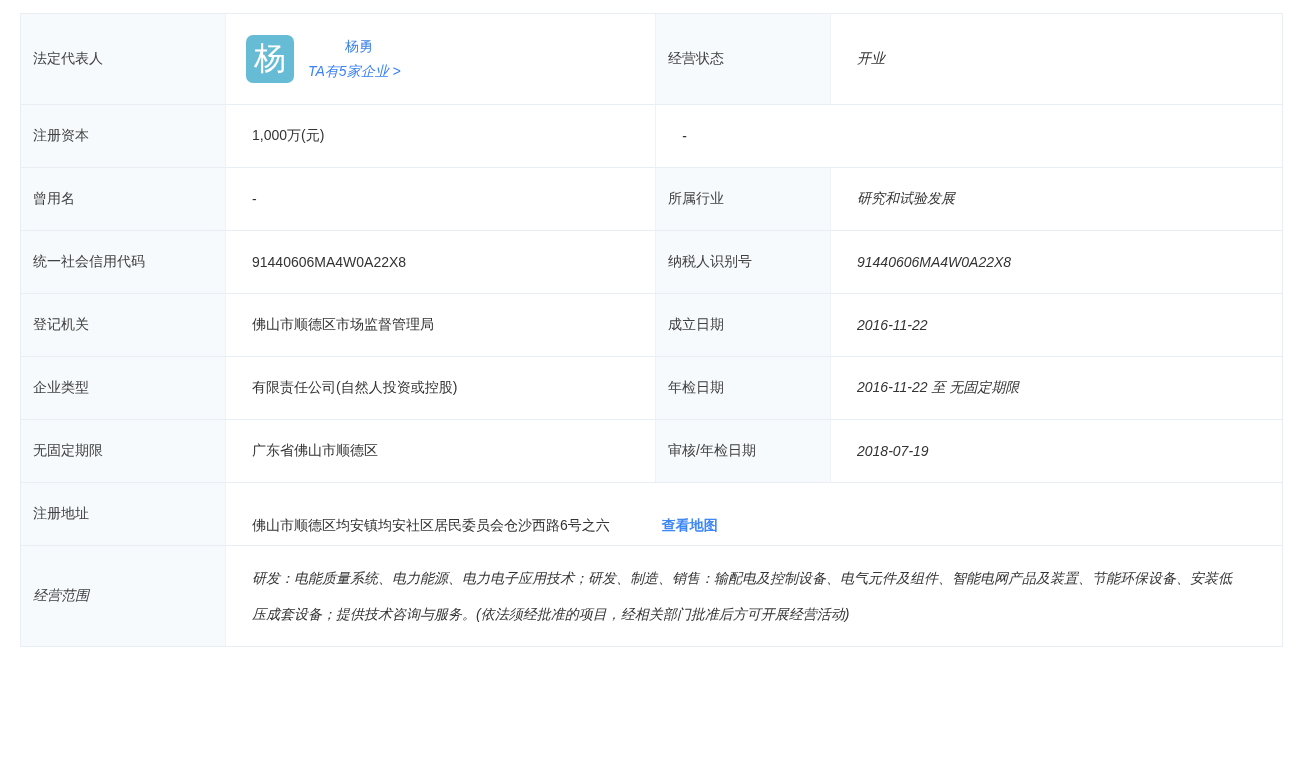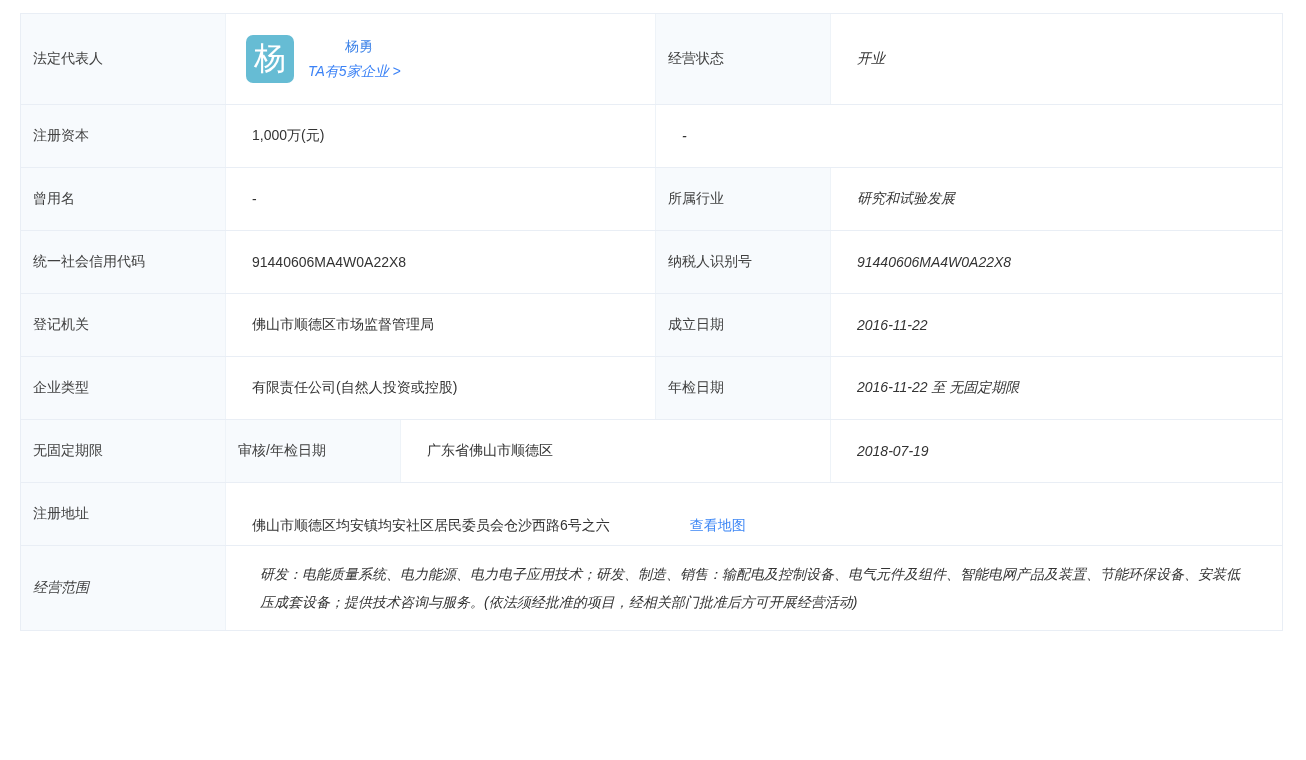--- a/index.html
+++ b/index.html
@@ -41,23 +41,22 @@
   }
   .c1 { width: 205px; }
   .cv1 { width: 430px; }
   .c2 { width: 175px; }
   .cv2 { flex: 1; border-right: none; font-style: italic; }
   .row-first .cell { min-height: 90px; }
   .span-value { flex: 1; border-right: none; align-items: flex-end; }
   .row-scope .cell { align-items: flex-start; }
   .row-scope .cell-label { align-items: center; }
   .scope-text {
-    line-height: 28px;
+    line-height: 36px;
     padding: 14px 30px 14px 0;
-    margin-left: 8px;
   }
   .rep-wrap {
     display: flex;
     align-items: center;
     padding-left: 20px;
   }
   .avatar {
     width: 48px; height: 48px;
     border-radius: 7px;
     background: #66bcd4;
@@ -70,21 +69,21 @@
     cursor: pointer;
   }
   .rep-info {
     display: flex;
     flex-direction: column;
     margin-left: 14px;
     gap: 7px;
   }
   .link-blue { color: #3e83e8; text-decoration: none; cursor: pointer; margin-left: 37px; }
   .link-orange { color: #3b82f6; text-decoration: none; cursor: pointer; font-style: italic; }
-  .map-link { color: #3e87f5; text-decoration: none; cursor: pointer; margin-left: 80px; }
+  .map-link { color: #3e87f5; text-decoration: none; cursor: pointer; margin-left: 52px; font-weight: bold; }
 </style>
 </head>
 <body>
 
 <div class="info-table">
 
   <div class="row row-first">
     <div class="cell cell-label c1">法定代表人</div>
     <div class="cell cv1 cell-value rep-wrap" style="padding-left:20px;">
       <div class="avatar">杨</div>
@@ -127,22 +126,22 @@
 
   <div class="row">
     <div class="cell cell-label c1">企业类型</div>
     <div class="cell cell-value cv1">有限责任公司(自然人投资或控股)</div>
     <div class="cell cell-label c2">年检日期</div>
     <div class="cell cell-value cv2">2016-11-22 至 无固定期限</div>
   </div>
 
   <div class="row">
     <div class="cell cell-label c1">无固定期限</div>
+    <div class="cell cell-value cv1">广东省佛山市顺德区</div>
     <div class="cell cell-label c2">审核/年检日期</div>
-    <div class="cell cell-value cv1">广东省佛山市顺德区</div>
     <div class="cell cell-value cv2">2018-07-19</div>
   </div>
 
   <div class="row">
     <div class="cell cell-label c1">注册地址</div>
     <div class="cell cell-value span-value">
       <span>佛山市顺德区均安镇均安社区居民委员会仓沙西路6号之六</span>
       <a class="map-link">查看地图</a>
     </div>
   </div>

